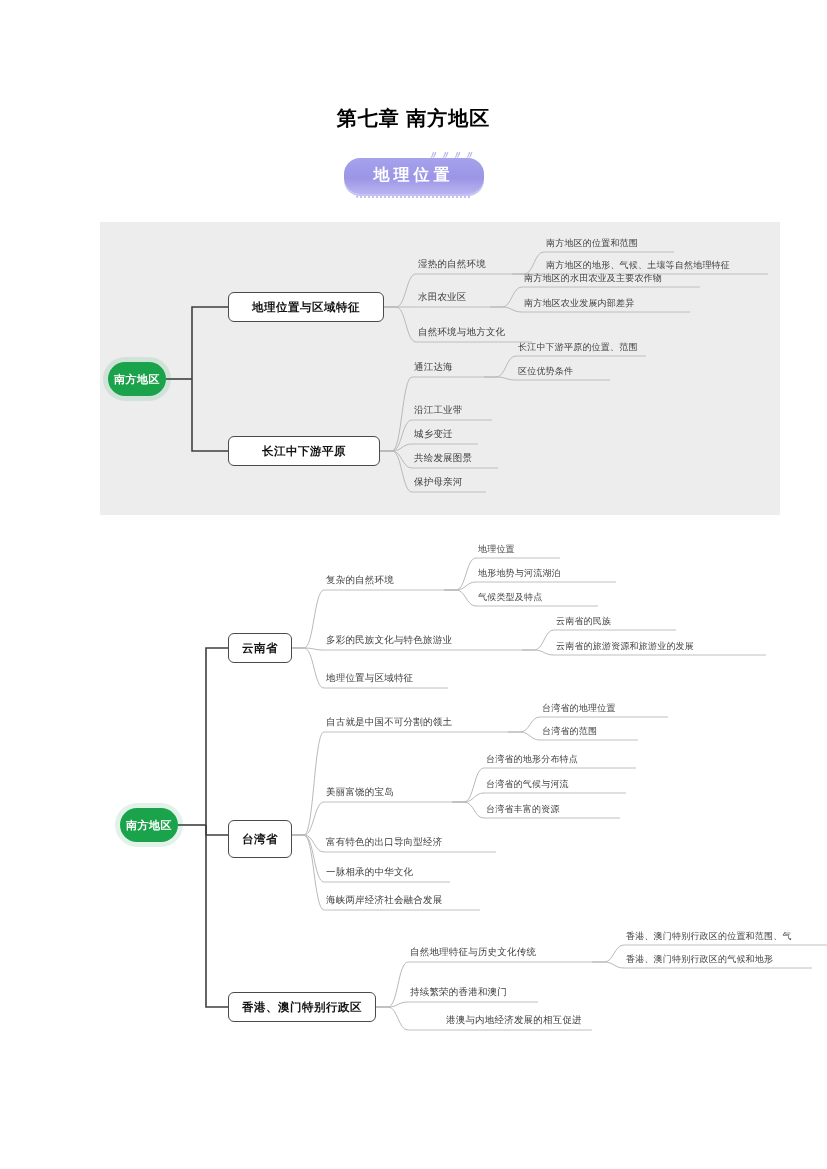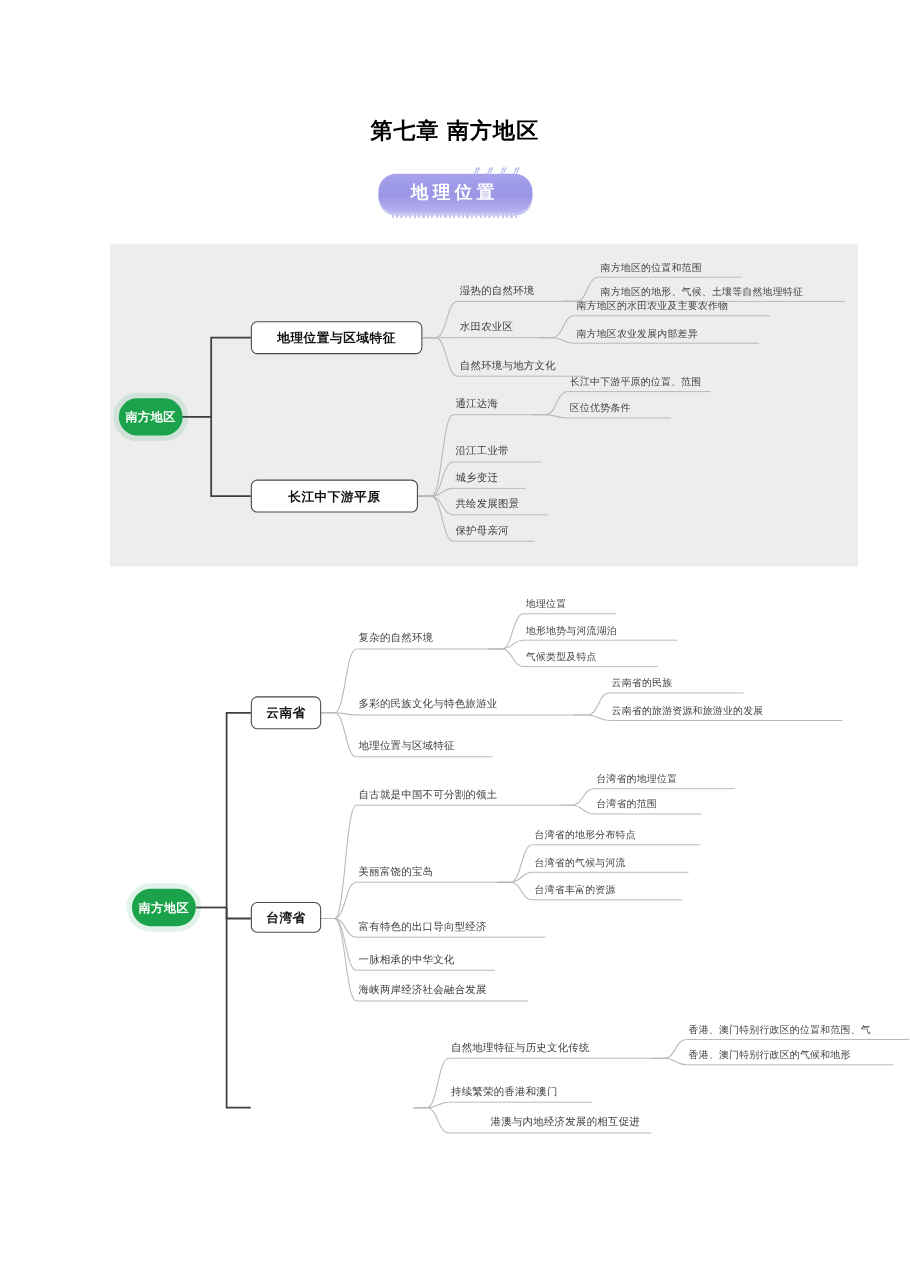--- a/index.html
+++ b/index.html
@@ -222,21 +222,22 @@
         <line x1="348" y1="462" x2="478" y2="462"></line>
         <line x1="348" y1="490" x2="532" y2="490"></line>
         <line x1="564" y1="405" x2="767" y2="405"></line>
         <line x1="564" y1="428" x2="752" y2="428"></line>
       </g>
     </svg>
 
     <div class="node root-node" style="left:60px; top:268px; width:58px; height:34px;">南方地区</div>
 
     <div class="node box-node" style="left:168px; top:93px; width:64px; height:30px;">云南省</div>
-    <div class="node box-node" style="left:168px; top:280px; width:64px; height:28px;">台湾省</div>
+    <div class="node box-node" style="left:168px; top:280px; width:64px; height:38px;">台湾省</div>
+    <div class="node box-node" style="left:168px; top:452px; width:148px; height:30px;">香港、澳门特别行政区</div>
 
     <div class="node leaf-node l2" style="left:266px; top:34px;">复杂的自然环境</div>
     <div class="node leaf-node l2" style="left:266px; top:94px;">多彩的民族文化与特色旅游业</div>
     <div class="node leaf-node l2" style="left:266px; top:132px;">地理位置与区域特征</div>
 
     <div class="node leaf-node l3" style="left:418px; top:3px;">地理位置</div>
     <div class="node leaf-node l3" style="left:418px; top:27px;">地形地势与河流湖泊</div>
     <div class="node leaf-node l3" style="left:418px; top:51px;">气候类型及特点</div>
     <div class="node leaf-node l3" style="left:496px; top:75px;">云南省的民族</div>
     <div class="node leaf-node l3" style="left:496px; top:100px;">云南省的旅游资源和旅游业的发展</div>

